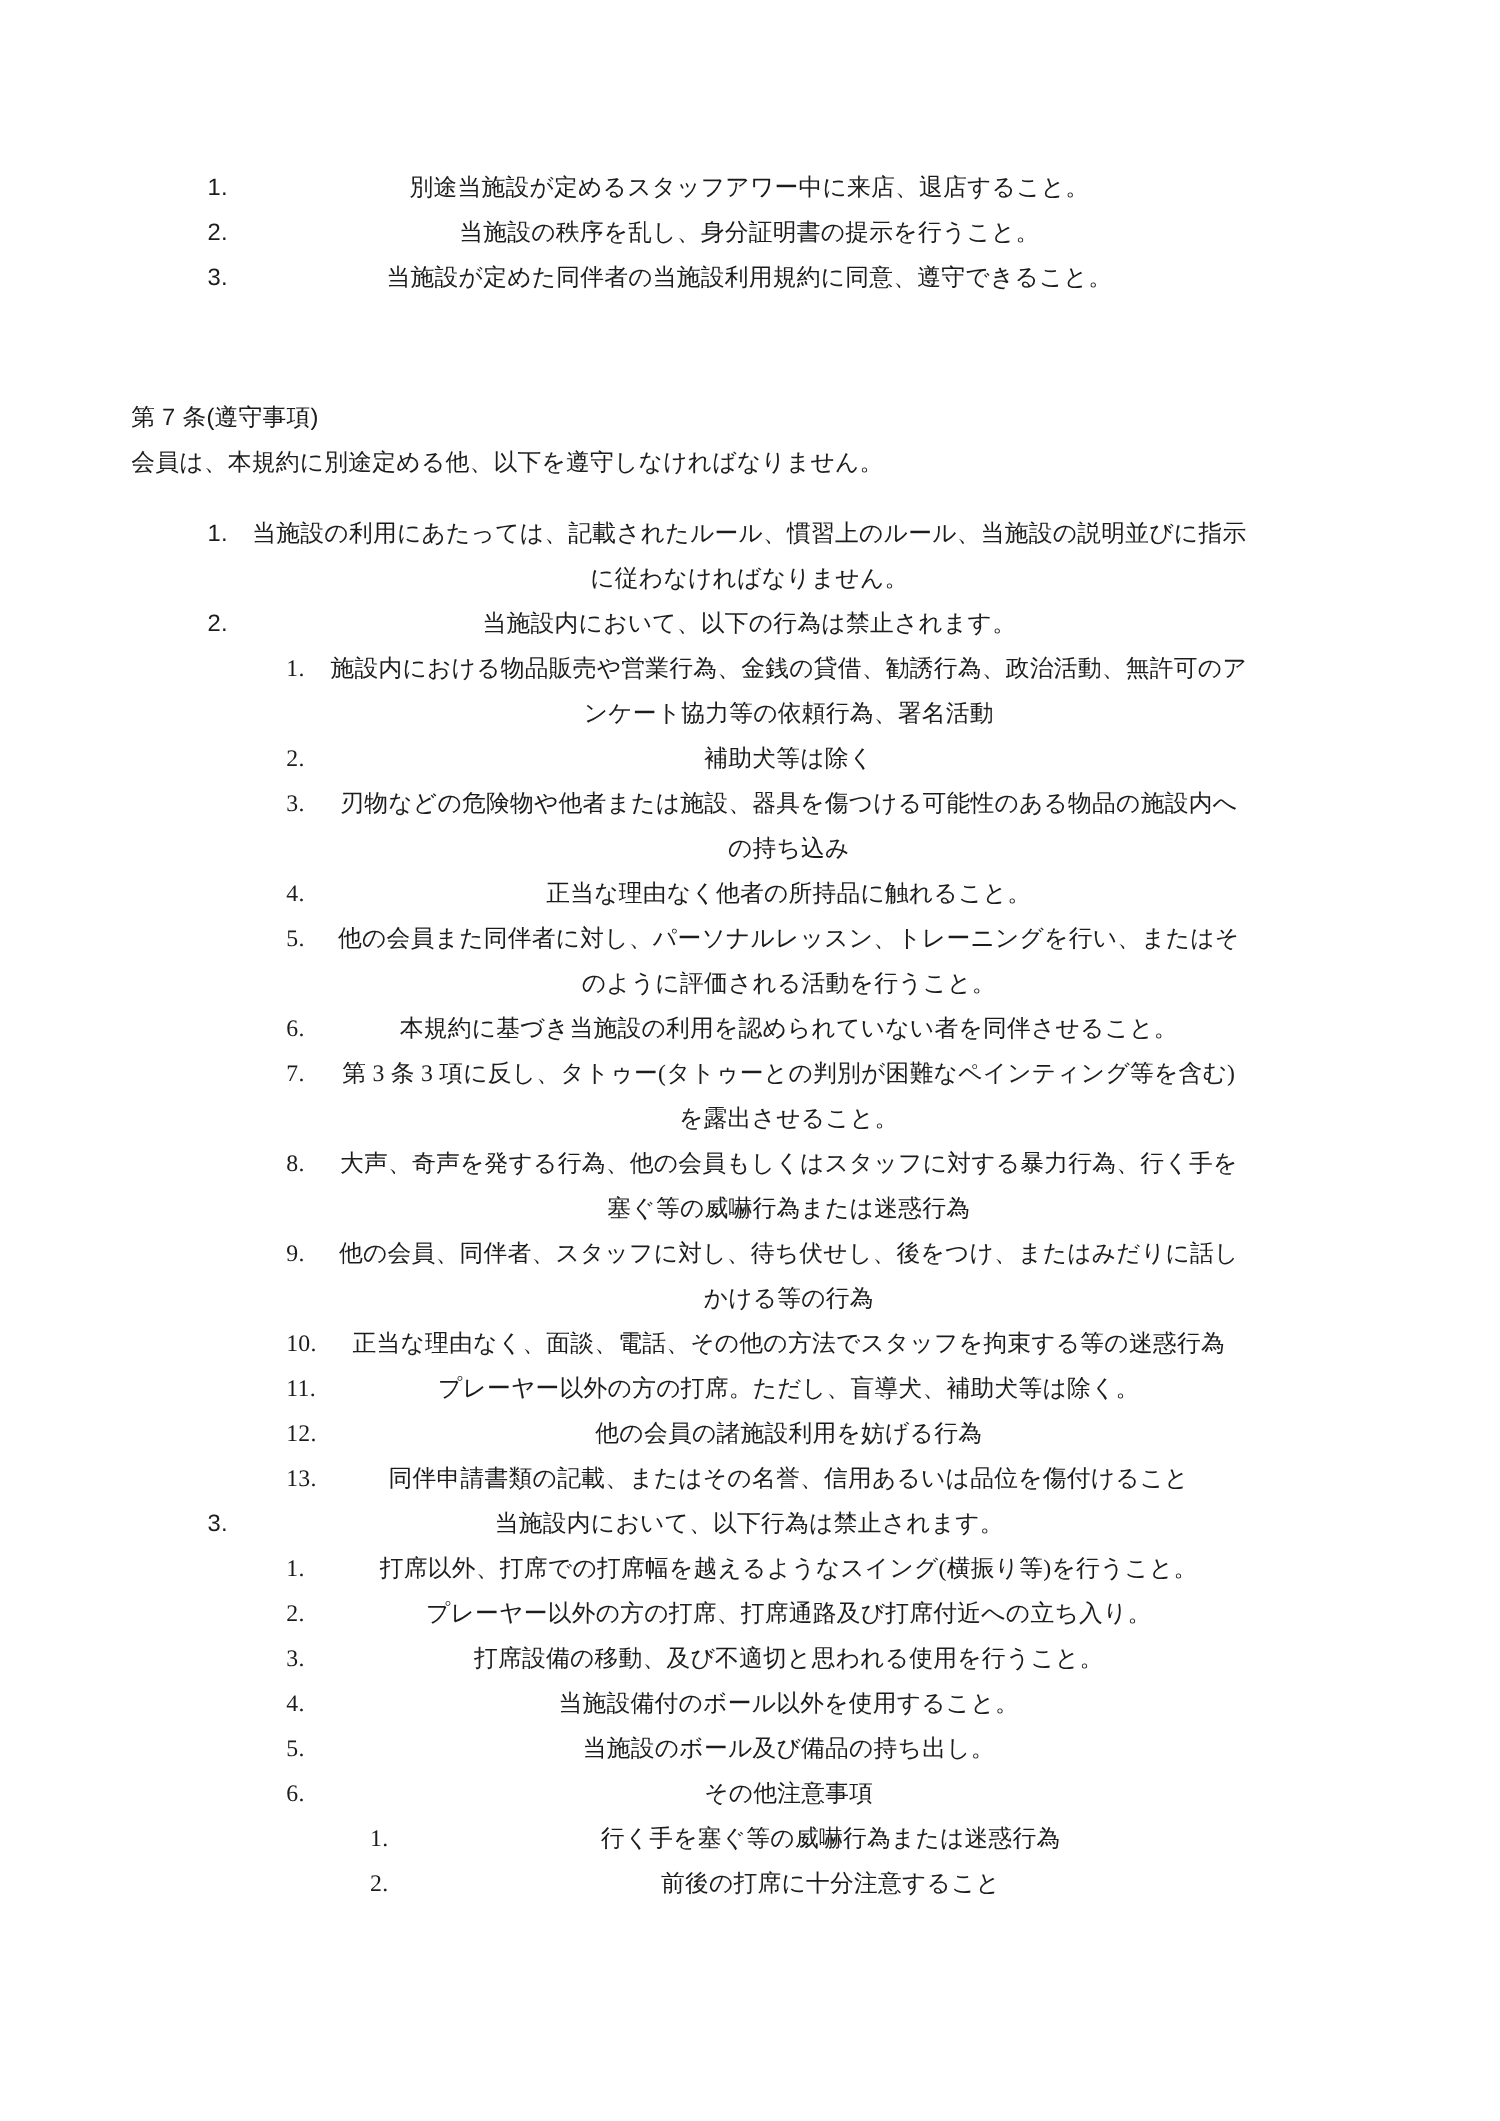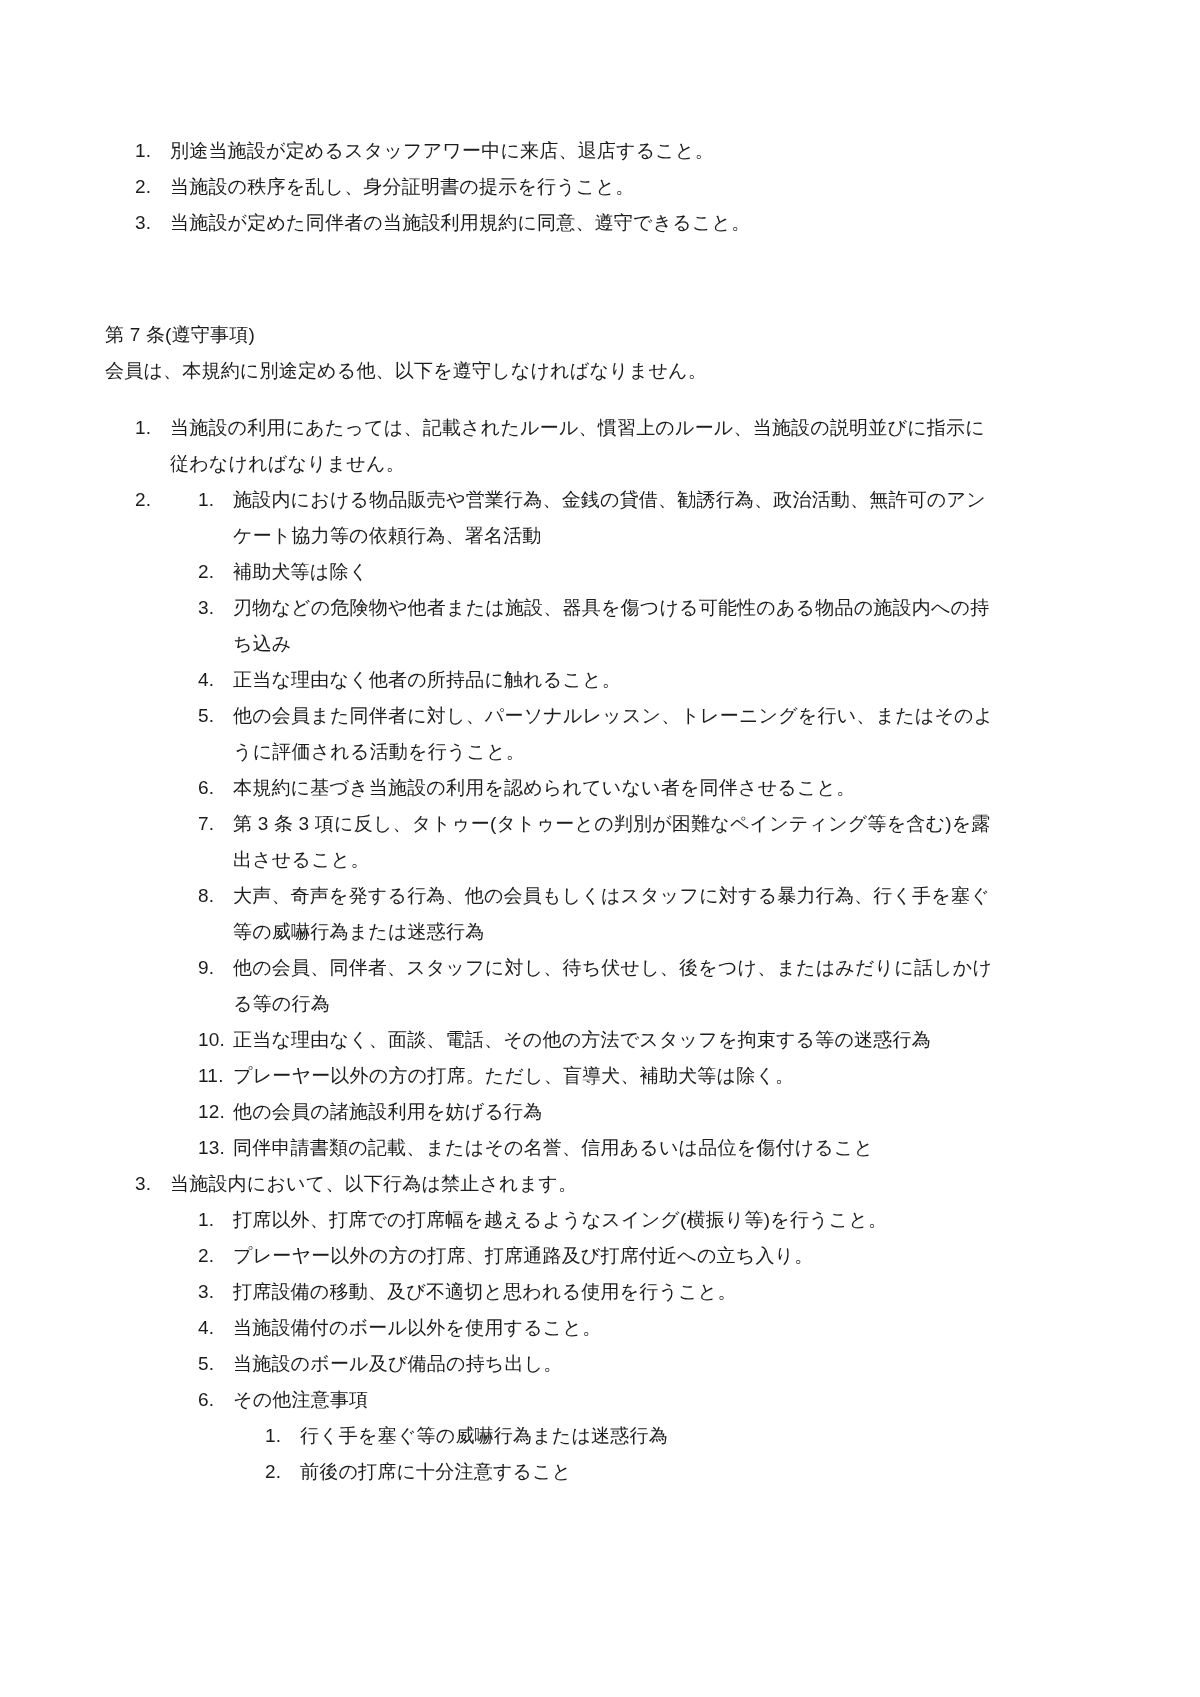--- a/index.html
+++ b/index.html
@@ -23,34 +23,34 @@
     line-height: 36px;
     letter-spacing: 0.2px;
   }
   
   ol {
     margin: 0;
     padding: 0;
     list-style: none;
     counter-reset: item;
   }
-  ol.lv1 { margin-left: 65px; }
+  ol.lv1 { margin-left: 96px; text-align: center; }
   li {
     counter-increment: item;
     position: relative;
   }
   li::before {
     content: counter(item) ".";
     position: absolute;
     left: -35px;
     top: 0;
     width: 34px;
     text-align: left;
   }
-  li > ol { margin-left: 63px; }
+  li > ol { margin-left: 63px; font-family: Liberation Serif, serif; }
   li > ol > li > ol { margin-left: 67px; }
   .heading {
     font-weight: normal;
     margin: 76px 0 0 0;
     font-size: 19px;
   }
   .intro-paragraph {
     margin: 0;
   }
   ol.main-list {
@@ -67,21 +67,21 @@
       <li><span>当施設の秩序を乱し、身分証明書の提示を行うこと。</span></li>
       <li><span>当施設が定めた同伴者の当施設利用規約に同意、遵守できること。</span></li>
     </ol>
 
   <h2 class="heading">第 7 条(遵守事項)</h2>
 
   <p class="intro-paragraph">会員は、本規約に別途定める他、以下を遵守しなければなりません。</p>
 
   <ol class="lv1 main-list">
       <li><span>当施設の利用にあたっては、記載されたルール、慣習上のルール、当施設の説明並びに指示に従わなければなりません。</span></li>
-      <li><ol>
+      <li><span>当施設内において、以下の行為は禁止されます。</span><ol>
           <li><span>施設内における物品販売や営業行為、金銭の貸借、勧誘行為、政治活動、無許可のアンケート協力等の依頼行為、署名活動</span></li>
           <li><span>補助犬等は除く</span></li>
           <li><span>刃物などの危険物や他者または施設、器具を傷つける可能性のある物品の施設内への持ち込み</span></li>
           <li><span>正当な理由なく他者の所持品に触れること。</span></li>
           <li><span>他の会員また同伴者に対し、パーソナルレッスン、トレーニングを行い、またはそのように評価される活動を行うこと。</span></li>
           <li><span>本規約に基づき当施設の利用を認められていない者を同伴させること。</span></li>
           <li><span>第 3 条 3 項に反し、タトゥー(タトゥーとの判別が困難なペインティング等を含む)を露出させること。</span></li>
           <li><span>大声、奇声を発する行為、他の会員もしくはスタッフに対する暴力行為、行く手を塞ぐ等の威嚇行為または迷惑行為</span></li>
           <li><span>他の会員、同伴者、スタッフに対し、待ち伏せし、後をつけ、またはみだりに話しかける等の行為</span></li>
           <li><span>正当な理由なく、面談、電話、その他の方法でスタッフを拘束する等の迷惑行為</span></li>

